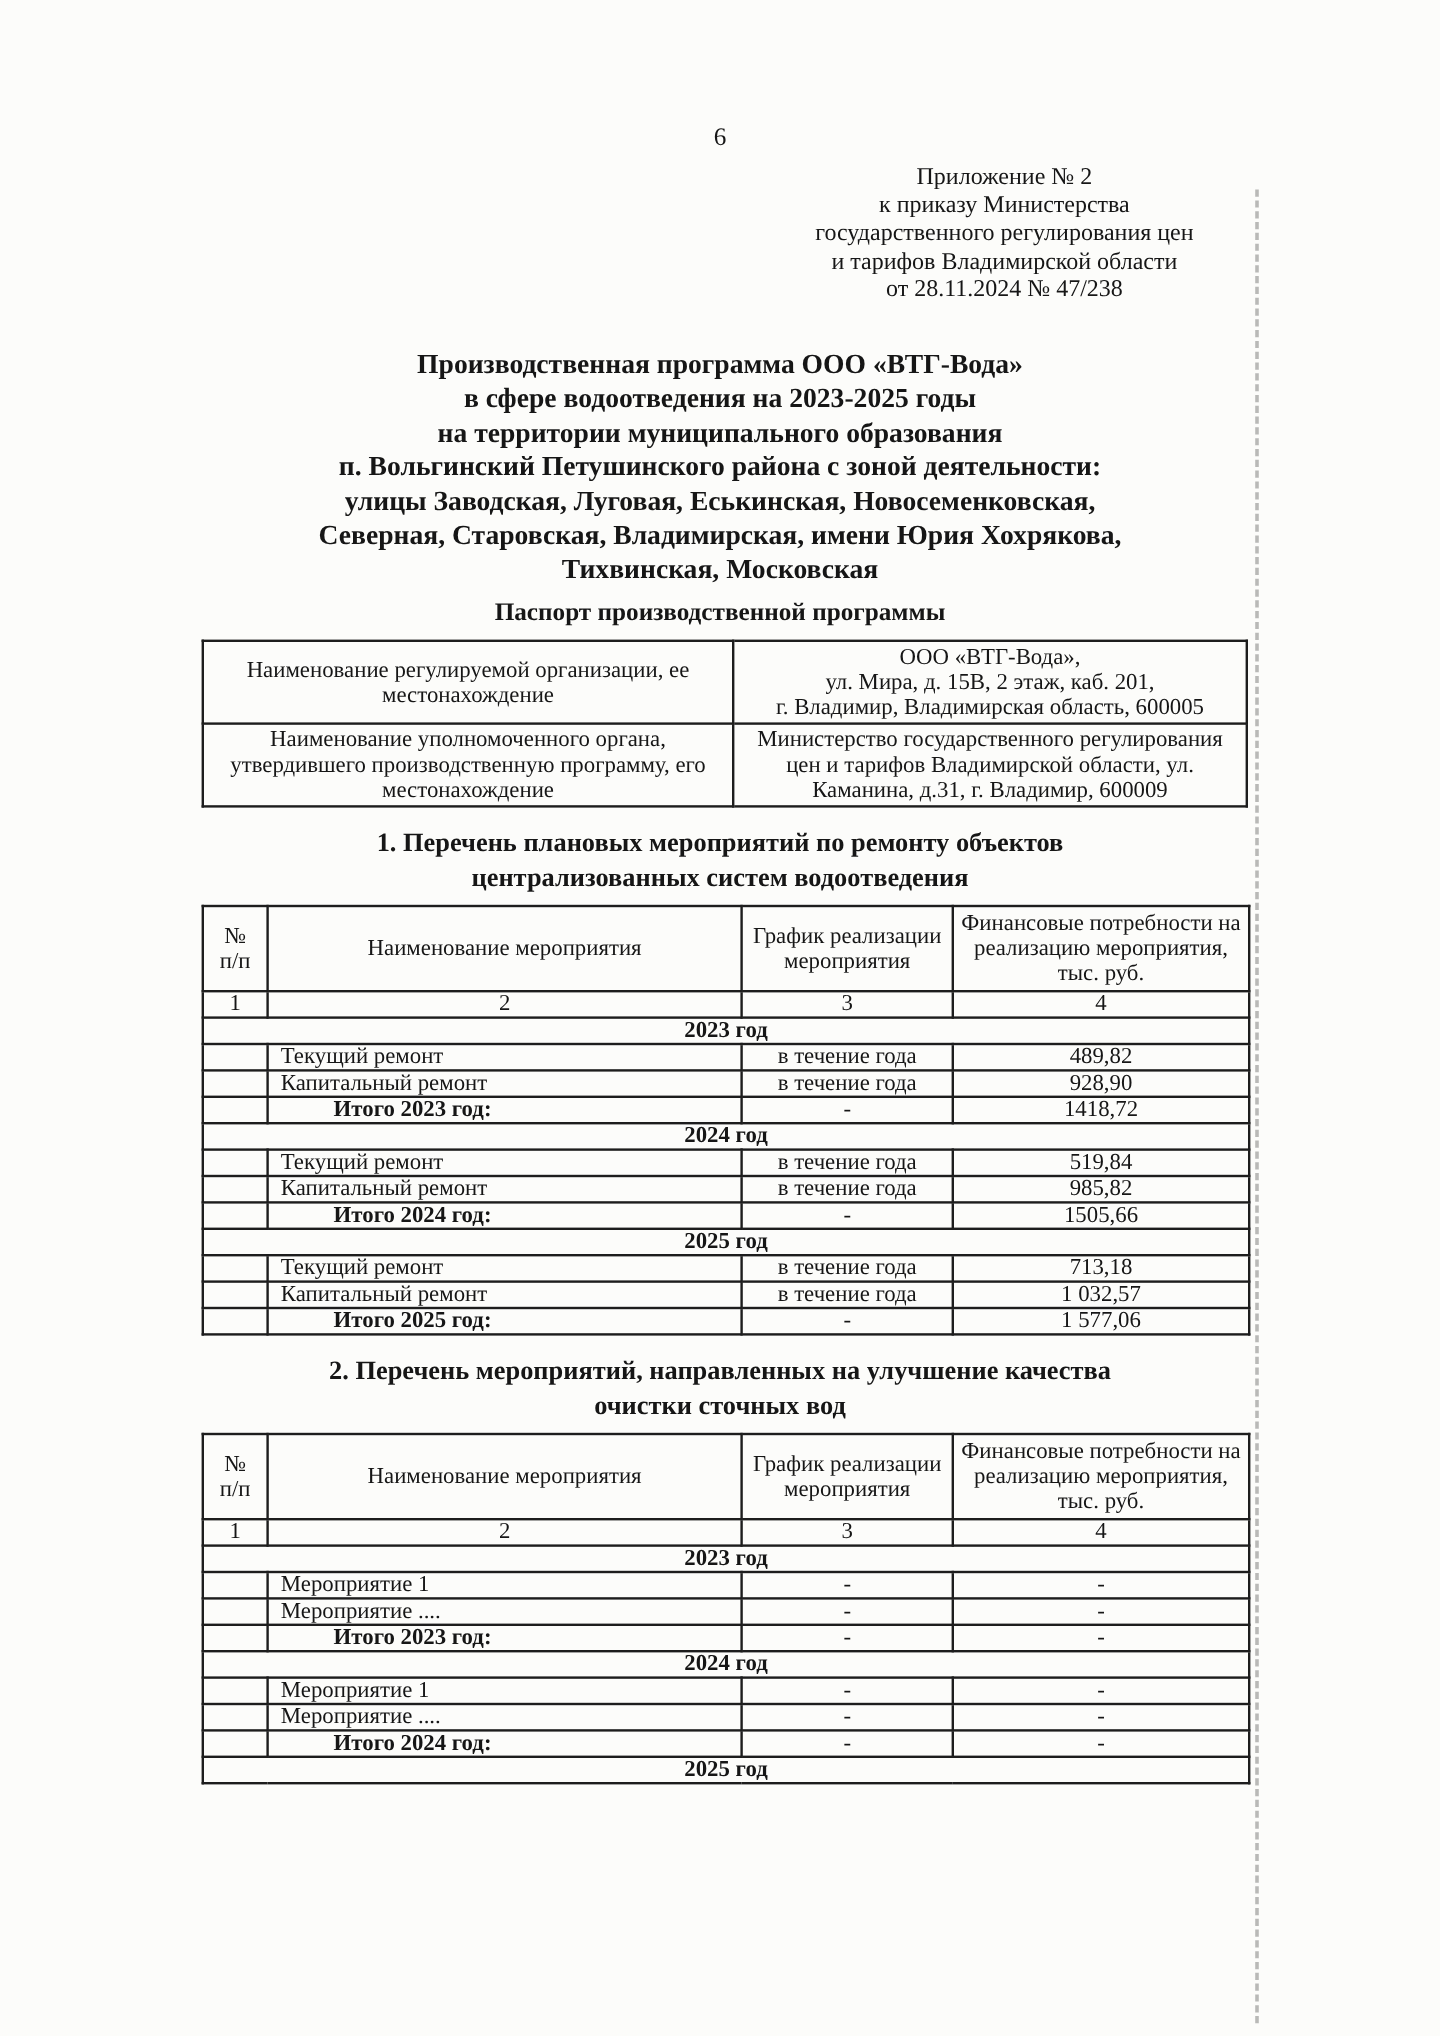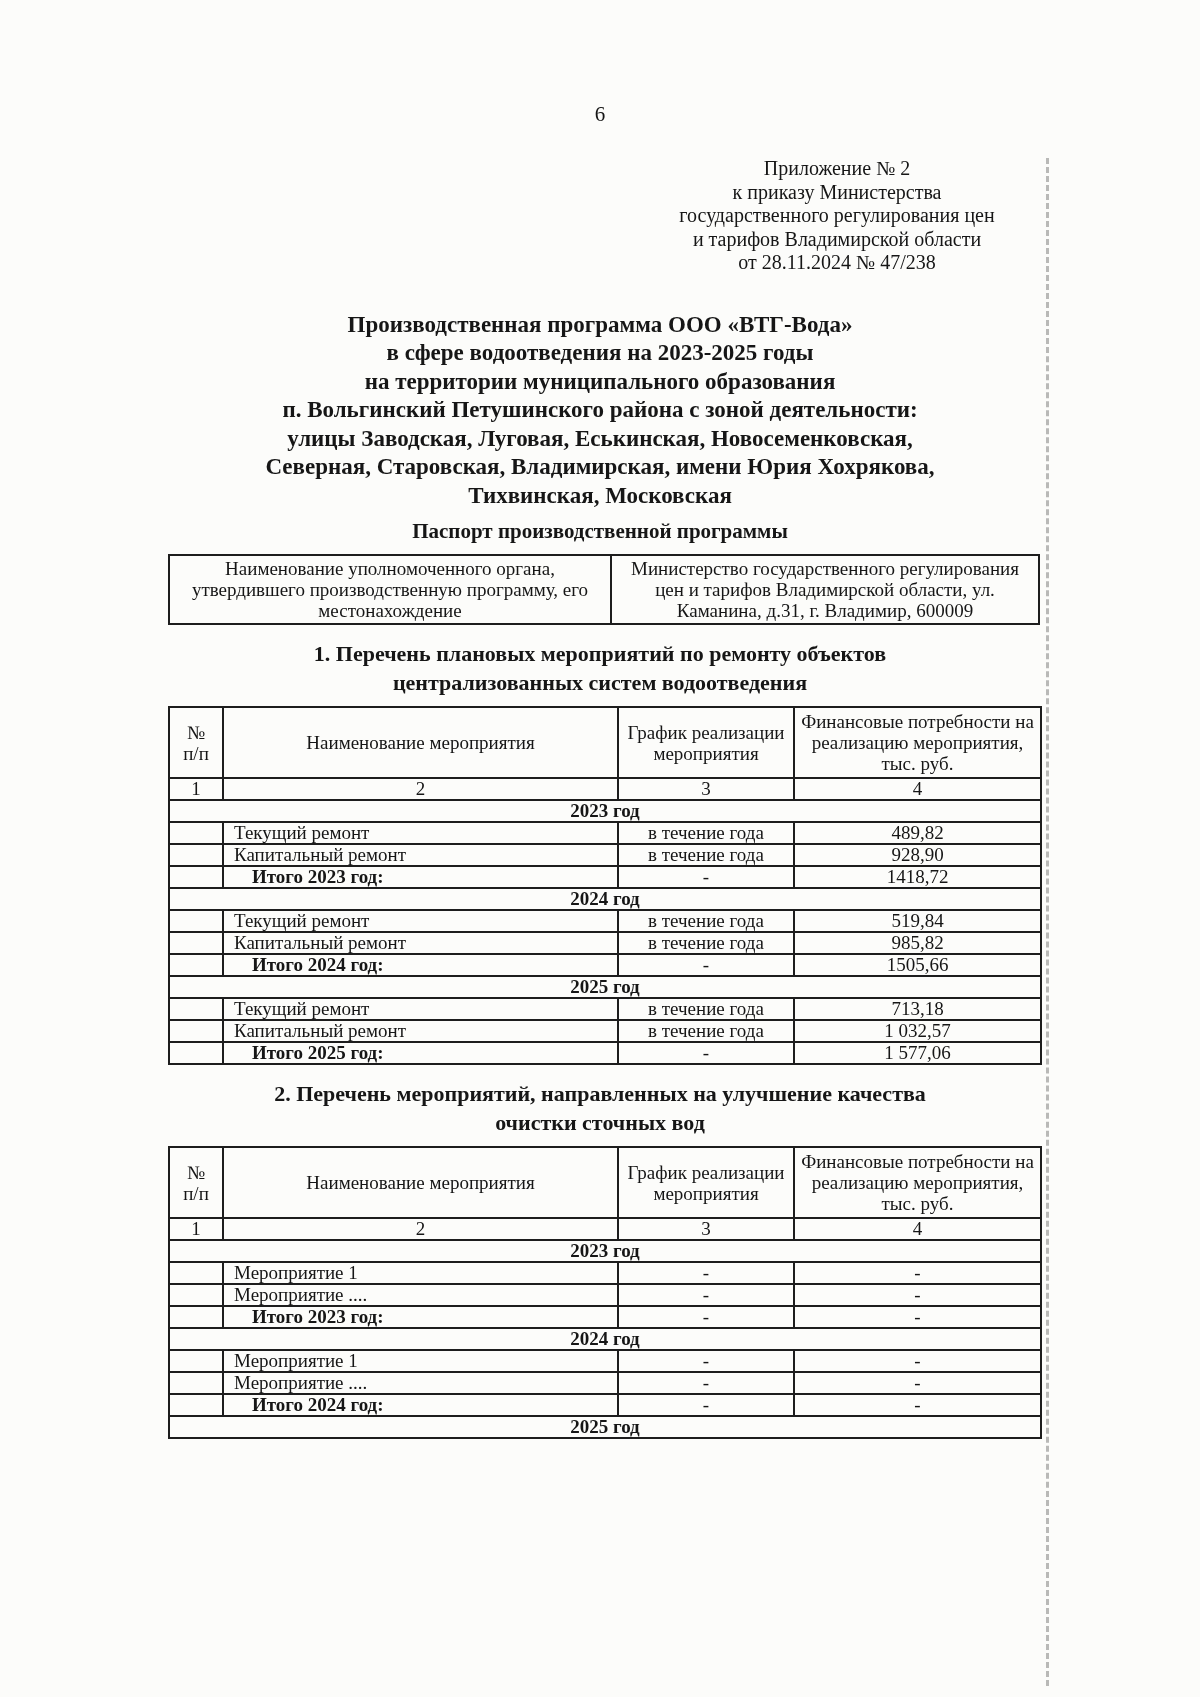--- a/index.html
+++ b/index.html
@@ -15,21 +15,21 @@
     color:#161616;
     overflow:hidden;
   }
   .page-number{
     padding-top:102px;
     text-align:center;
     font-size:21px;
   }
   .appendix{
     width:430px;
-    margin:30px 148px 0 auto;
+    margin:9px 148px 0 auto;
     text-align:center;
     font-size:20px;
     line-height:23.5px;
     white-space:pre-line;
   }
   .doc-title{
     margin-top:36px;
     text-align:center;
     font-weight:bold;
     font-size:23px;
@@ -87,21 +87,21 @@
   }
   .data-table td.th{
     white-space:pre-line;
     line-height:21px;
     padding:3px 6px;
     height:auto;
   }
   .data-table td.colnum{height:18px;}
   .data-table td.year{font-weight:bold;}
   .data-table td.c-name{text-align:left;padding-left:10px;margin-top:41px;}
-  .data-table td.c-name.total{font-weight:bold;padding-left:28px;}
+  .data-table td.c-name.total{font-weight:bold;padding-left:54px;}
   .data-table td.c-sched{font-weight:normal;}
   .scan-artifact{
     position:absolute;
     top:158px;
     left:1046px;
     width:0;
     height:1528px;
     border-right:3px dashed rgba(45,45,45,0.32);
   }
 </style>
@@ -124,20 +124,26 @@
 п. Вольгинский Петушинского района с зоной деятельности:
 улицы Заводская, Луговая, Еськинская, Новосеменковская,
 Северная, Старовская, Владимирская, имени Юрия Хохрякова,
 Тихвинская, Московская</div>
 
   <div class="passport-heading">Паспорт производственной программы</div>
 
   <table class="passport-table">
     <tbody id="passport-body">
         <tr>
+          <td class="label">Наименование регулируемой организации, ее местонахождение</td>
+          <td class="value">ООО «ВТГ-Вода»,
+ул. Мира, д. 15В, 2 этаж, каб. 201,
+г. Владимир, Владимирская область, 600005</td>
+        </tr>
+        <tr>
           <td class="label">Наименование уполномоченного органа, утвердившего производственную программу, его местонахождение</td>
           <td class="value">Министерство государственного регулирования цен и тарифов Владимирской области, ул. Каманина, д.31, г. Владимир, 600009</td>
         </tr>
       </tbody>
   </table>
 
   <div class="section-heading">1. Перечень плановых мероприятий по ремонту объектов
 централизованных систем водоотведения</div>
 
   <table class="data-table">

